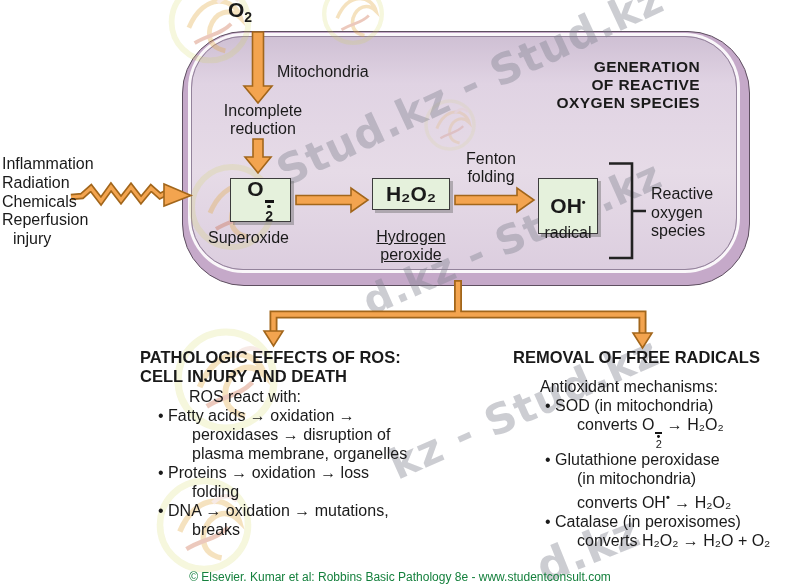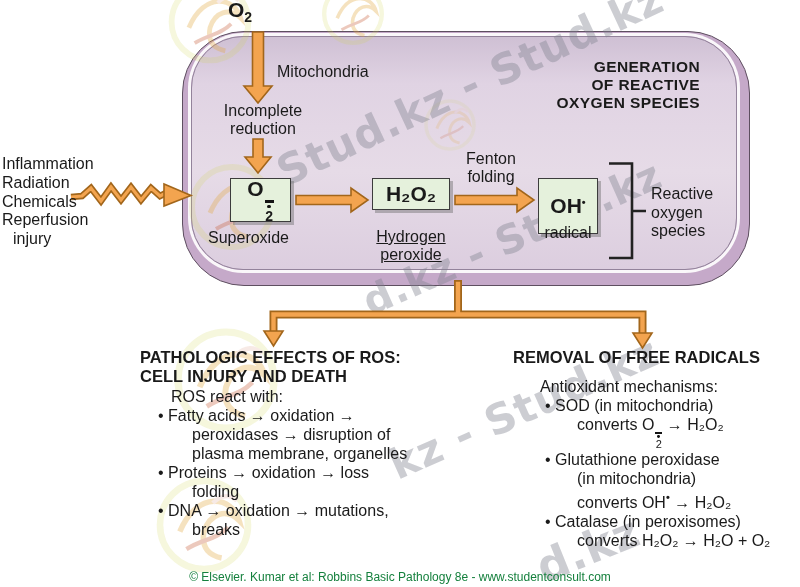--- a/index.html
+++ b/index.html
@@ -60,21 +60,21 @@
   .o2rad.sm .stack{vertical-align:-4px;}
   .o2rad.sm .rbar{width:7px;height:1.8px;margin-bottom:1.4px;}
   .o2rad.sm .rdot{width:2.8px;height:2.8px;margin-bottom:1px;}
   .o2rad.sm .rsub{font-size:11px;font-weight:normal;}
   .supdot{font-size:11px;vertical-align:7px;font-weight:bold;}
   
   .block{position:absolute;z-index:4;font-size:16px;line-height:19px;white-space:nowrap;}
   #left-block{left:140px;top:348px;}
   #right-block{left:513px;top:348px;}
   .btitle{font-weight:bold;font-size:16.5px;line-height:18.5px;}
-  #left-block .subtitle{margin-left:31px;margin-top:2px;}
+  #left-block .subtitle{margin-left:49px;margin-top:2px;}
   #left-block .brow{margin-left:18px;}
   #left-block .cont{margin-left:52px;}
   #right-block .subtitle{margin-left:27px;margin-top:10px;}
   #right-block .brow{margin-left:32px;}
   #right-block .cont{margin-left:64px;}
   #footer{left:0;top:570px;width:800px;text-align:center;font-size:12px;line-height:14px;color:#15803d;}
 </style>
 </head>
 <body>
 

